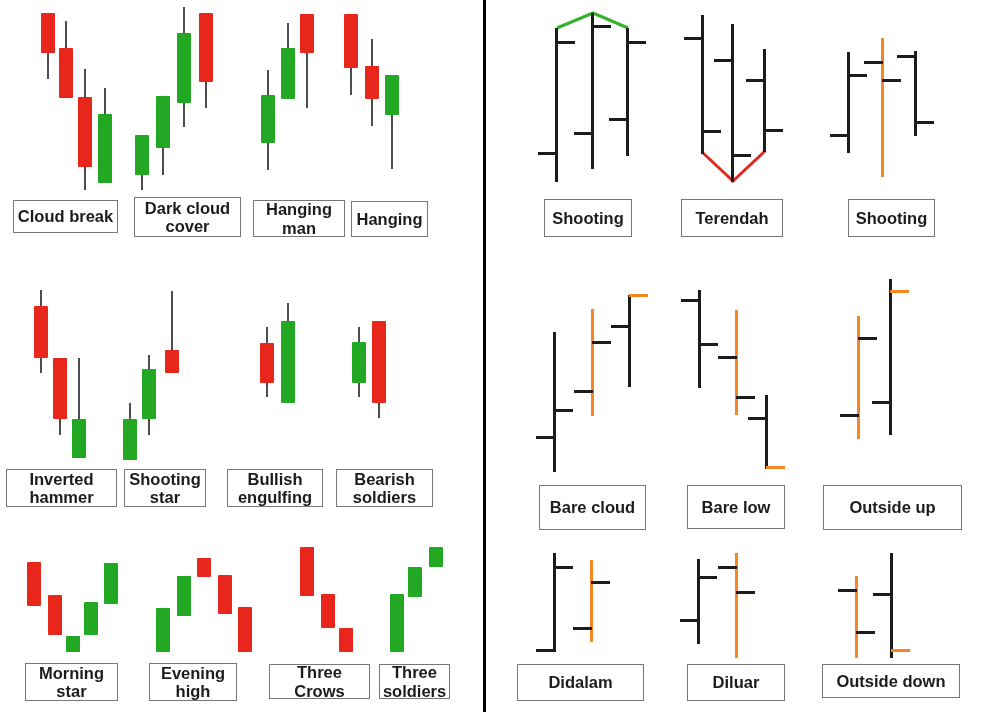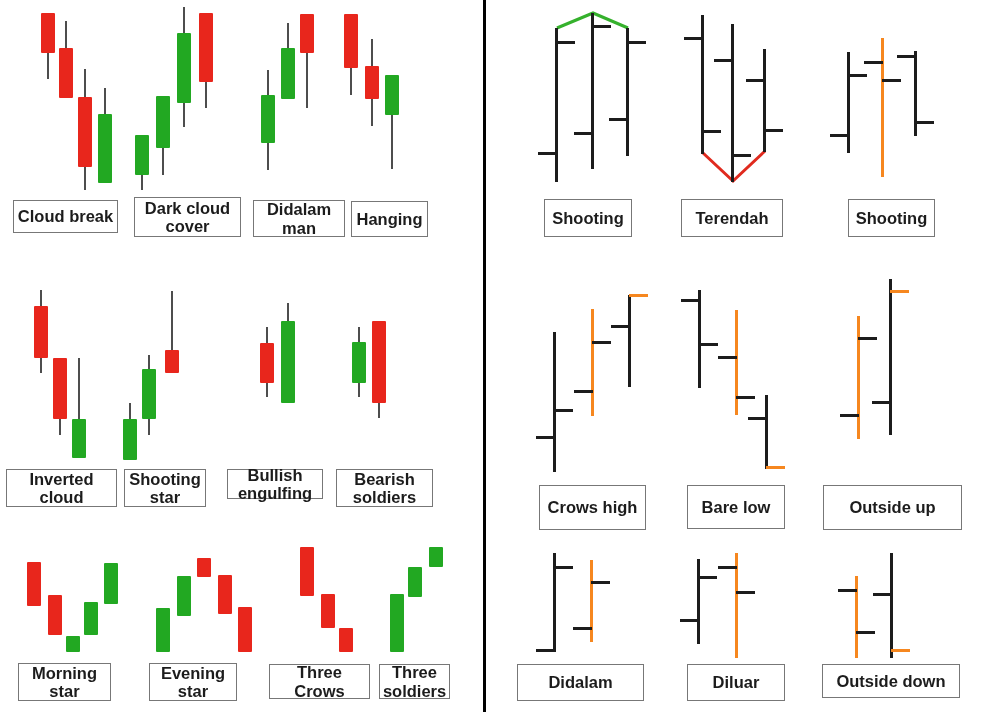--- a/index.html
+++ b/index.html
@@ -64,21 +64,21 @@
       </div>
     </div>
     <div style="position: absolute; left: 0px; top: 0px;">
       <div class="candle-wick" style="left: 267px; top: 70px; height: 100px; background: rgb(77, 77, 77);"></div>
       <div class="candle-body" style="left: 261px; top: 95px; height: 48px; background: rgb(34, 168, 34);"></div>
       <div class="candle-wick" style="left: 287px; top: 23px; height: 76px; background: rgb(77, 77, 77);"></div>
       <div class="candle-body" style="left: 281px; top: 48px; height: 51px; background: rgb(34, 168, 34);"></div>
       <div class="candle-wick" style="left: 306px; top: 14px; height: 94px; background: rgb(77, 77, 77);"></div>
       <div class="candle-body" style="left: 300px; top: 14px; height: 39px; background: rgb(232, 38, 28);"></div>
       <div class="label-box" style="left: 253px; top: 200px; width: 92px; height: 37px;">
-        <span>Didalam man</span>
+        <span>Hanging man</span>
       </div>
     </div>
     <div style="position: absolute; left: 0px; top: 0px;">
       <div class="candle-wick" style="left: 350px; top: 14px; height: 81px; background: rgb(77, 77, 77);"></div>
       <div class="candle-body" style="left: 344px; top: 14px; height: 54px; background: rgb(232, 38, 28);"></div>
       <div class="candle-wick" style="left: 371px; top: 39px; height: 87px; background: rgb(77, 77, 77);"></div>
       <div class="candle-body" style="left: 365px; top: 66px; height: 33px; background: rgb(232, 38, 28);"></div>
       <div class="candle-wick" style="left: 391px; top: 75px; height: 94px; background: rgb(77, 77, 77);"></div>
       <div class="candle-body" style="left: 385px; top: 75px; height: 40px; background: rgb(34, 168, 34);"></div>
       <div class="label-box" style="left: 351px; top: 201px; width: 77px; height: 36px;">
@@ -86,40 +86,40 @@
       </div>
     </div>
     <div style="position: absolute; left: 0px; top: 0px;">
       <div class="candle-wick" style="left: 40px; top: 290px; height: 83px; background: rgb(77, 77, 77);"></div>
       <div class="candle-body" style="left: 34px; top: 306px; height: 52px; background: rgb(232, 38, 28);"></div>
       <div class="candle-wick" style="left: 59px; top: 358px; height: 77px; background: rgb(77, 77, 77);"></div>
       <div class="candle-body" style="left: 53px; top: 358px; height: 61px; background: rgb(232, 38, 28);"></div>
       <div class="candle-wick" style="left: 78px; top: 358px; height: 100px; background: rgb(77, 77, 77);"></div>
       <div class="candle-body" style="left: 72px; top: 419px; height: 39px; background: rgb(34, 168, 34);"></div>
       <div class="label-box" style="left: 6px; top: 469px; width: 111px; height: 38px;">
-        <span>Inverted cloud</span>
+        <span>Inverted hammer</span>
       </div>
     </div>
     <div style="position: absolute; left: 0px; top: 0px;">
       <div class="candle-wick" style="left: 129px; top: 403px; height: 57px; background: rgb(77, 77, 77);"></div>
       <div class="candle-body" style="left: 123px; top: 419px; height: 41px; background: rgb(34, 168, 34);"></div>
       <div class="candle-wick" style="left: 148px; top: 355px; height: 80px; background: rgb(77, 77, 77);"></div>
       <div class="candle-body" style="left: 142px; top: 369px; height: 50px; background: rgb(34, 168, 34);"></div>
       <div class="candle-wick" style="left: 171px; top: 291px; height: 82px; background: rgb(77, 77, 77);"></div>
       <div class="candle-body" style="left: 165px; top: 350px; height: 23px; background: rgb(232, 38, 28);"></div>
       <div class="label-box" style="left: 124px; top: 469px; width: 82px; height: 38px;">
         <span>Shooting star</span>
       </div>
     </div>
     <div style="position: absolute; left: 0px; top: 0px;">
       <div class="candle-wick" style="left: 266px; top: 327px; height: 70px; background: rgb(77, 77, 77);"></div>
       <div class="candle-body" style="left: 260px; top: 343px; height: 40px; background: rgb(232, 38, 28);"></div>
       <div class="candle-wick" style="left: 287px; top: 303px; height: 100px; background: rgb(77, 77, 77);"></div>
       <div class="candle-body" style="left: 281px; top: 321px; height: 82px; background: rgb(34, 168, 34);"></div>
-      <div class="label-box" style="left: 227px; top: 469px; width: 96px; height: 30px;">
+      <div class="label-box" style="left: 227px; top: 469px; width: 96px; height: 38px;">
         <span>Bullish engulfing</span>
       </div>
     </div>
     <div style="position: absolute; left: 0px; top: 0px;">
       <div class="candle-wick" style="left: 358px; top: 327px; height: 70px; background: rgb(77, 77, 77);"></div>
       <div class="candle-body" style="left: 352px; top: 342px; height: 41px; background: rgb(34, 168, 34);"></div>
       <div class="candle-wick" style="left: 378px; top: 321px; height: 97px; background: rgb(77, 77, 77);"></div>
       <div class="candle-body" style="left: 372px; top: 321px; height: 82px; background: rgb(232, 38, 28);"></div>
       <div class="label-box" style="left: 336px; top: 469px; width: 97px; height: 38px;">
         <span>Bearish soldiers</span>
@@ -129,37 +129,37 @@
       <div class="candle-wick" style="left: 33px; top: 562px; height: 44px; background: rgb(77, 77, 77);"></div>
       <div class="candle-body" style="left: 27px; top: 562px; height: 44px; background: rgb(232, 38, 28);"></div>
       <div class="candle-wick" style="left: 54px; top: 595px; height: 40px; background: rgb(77, 77, 77);"></div>
       <div class="candle-body" style="left: 48px; top: 595px; height: 40px; background: rgb(232, 38, 28);"></div>
       <div class="candle-wick" style="left: 72px; top: 636px; height: 16px; background: rgb(77, 77, 77);"></div>
       <div class="candle-body" style="left: 66px; top: 636px; height: 16px; background: rgb(34, 168, 34);"></div>
       <div class="candle-wick" style="left: 90px; top: 602px; height: 33px; background: rgb(77, 77, 77);"></div>
       <div class="candle-body" style="left: 84px; top: 602px; height: 33px; background: rgb(34, 168, 34);"></div>
       <div class="candle-wick" style="left: 110px; top: 563px; height: 41px; background: rgb(77, 77, 77);"></div>
       <div class="candle-body" style="left: 104px; top: 563px; height: 41px; background: rgb(34, 168, 34);"></div>
-      <div class="label-box" style="left: 18px; top: 663px; width: 93px; height: 38px;">
+      <div class="label-box" style="left: 25px; top: 663px; width: 93px; height: 38px;">
         <span>Morning star</span>
       </div>
     </div>
     <div style="position: absolute; left: 0px; top: 0px;">
       <div class="candle-wick" style="left: 162px; top: 608px; height: 44px; background: rgb(77, 77, 77);"></div>
       <div class="candle-body" style="left: 156px; top: 608px; height: 44px; background: rgb(34, 168, 34);"></div>
       <div class="candle-wick" style="left: 183px; top: 576px; height: 40px; background: rgb(77, 77, 77);"></div>
       <div class="candle-body" style="left: 177px; top: 576px; height: 40px; background: rgb(34, 168, 34);"></div>
       <div class="candle-wick" style="left: 203px; top: 558px; height: 19px; background: rgb(77, 77, 77);"></div>
       <div class="candle-body" style="left: 197px; top: 558px; height: 19px; background: rgb(232, 38, 28);"></div>
       <div class="candle-wick" style="left: 224px; top: 575px; height: 39px; background: rgb(77, 77, 77);"></div>
       <div class="candle-body" style="left: 218px; top: 575px; height: 39px; background: rgb(232, 38, 28);"></div>
       <div class="candle-wick" style="left: 244px; top: 607px; height: 45px; background: rgb(77, 77, 77);"></div>
       <div class="candle-body" style="left: 238px; top: 607px; height: 45px; background: rgb(232, 38, 28);"></div>
       <div class="label-box" style="left: 149px; top: 663px; width: 88px; height: 38px;">
-        <span>Evening star</span>
+        <span>Evening high</span>
       </div>
     </div>
     <div style="position: absolute; left: 0px; top: 0px;">
       <div class="candle-wick" style="left: 306px; top: 547px; height: 49px; background: rgb(77, 77, 77);"></div>
       <div class="candle-body" style="left: 300px; top: 547px; height: 49px; background: rgb(232, 38, 28);"></div>
       <div class="candle-wick" style="left: 327px; top: 594px; height: 34px; background: rgb(77, 77, 77);"></div>
       <div class="candle-body" style="left: 321px; top: 594px; height: 34px; background: rgb(232, 38, 28);"></div>
       <div class="candle-wick" style="left: 345px; top: 628px; height: 24px; background: rgb(77, 77, 77);"></div>
       <div class="candle-body" style="left: 339px; top: 628px; height: 24px; background: rgb(232, 38, 28);"></div>
       <div class="label-box" style="left: 269px; top: 664px; width: 101px; height: 35px;">
@@ -223,21 +223,21 @@
       <div class="bar-line" style="left: 553px; top: 332px; height: 140px; background: rgb(28, 28, 28);"></div>
       <div class="bar-tick" style="left: 536px; top: 436px; background: rgb(28, 28, 28);"></div>
       <div class="bar-tick" style="left: 554px; top: 409px; background: rgb(28, 28, 28);"></div>
       <div class="bar-line" style="left: 591px; top: 309px; height: 107px; background: rgb(246, 135, 31);"></div>
       <div class="bar-tick" style="left: 574px; top: 390px; background: rgb(28, 28, 28);"></div>
       <div class="bar-tick" style="left: 592px; top: 341px; background: rgb(28, 28, 28);"></div>
       <div class="bar-line" style="left: 628px; top: 295px; height: 92px; background: rgb(28, 28, 28);"></div>
       <div class="bar-tick" style="left: 611px; top: 325px; background: rgb(28, 28, 28);"></div>
       <div class="bar-tick" style="left: 629px; top: 294px; background: rgb(246, 135, 31);"></div>
       <div class="label-box" style="left: 539px; top: 485px; width: 107px; height: 45px;">
-        <span>Crows high</span>
+        <span>Bare cloud</span>
       </div>
     </div>
     <div style="position: absolute; left: 0px; top: 0px;">
       <div class="bar-line" style="left: 698px; top: 290px; height: 98px; background: rgb(28, 28, 28);"></div>
       <div class="bar-tick" style="left: 681px; top: 299px; background: rgb(28, 28, 28);"></div>
       <div class="bar-tick" style="left: 699px; top: 343px; background: rgb(28, 28, 28);"></div>
       <div class="bar-line" style="left: 735px; top: 310px; height: 105px; background: rgb(246, 135, 31);"></div>
       <div class="bar-tick" style="left: 718px; top: 356px; background: rgb(28, 28, 28);"></div>
       <div class="bar-tick" style="left: 736px; top: 396px; background: rgb(28, 28, 28);"></div>
       <div class="bar-line" style="left: 765px; top: 395px; height: 74px; background: rgb(28, 28, 28);"></div>

